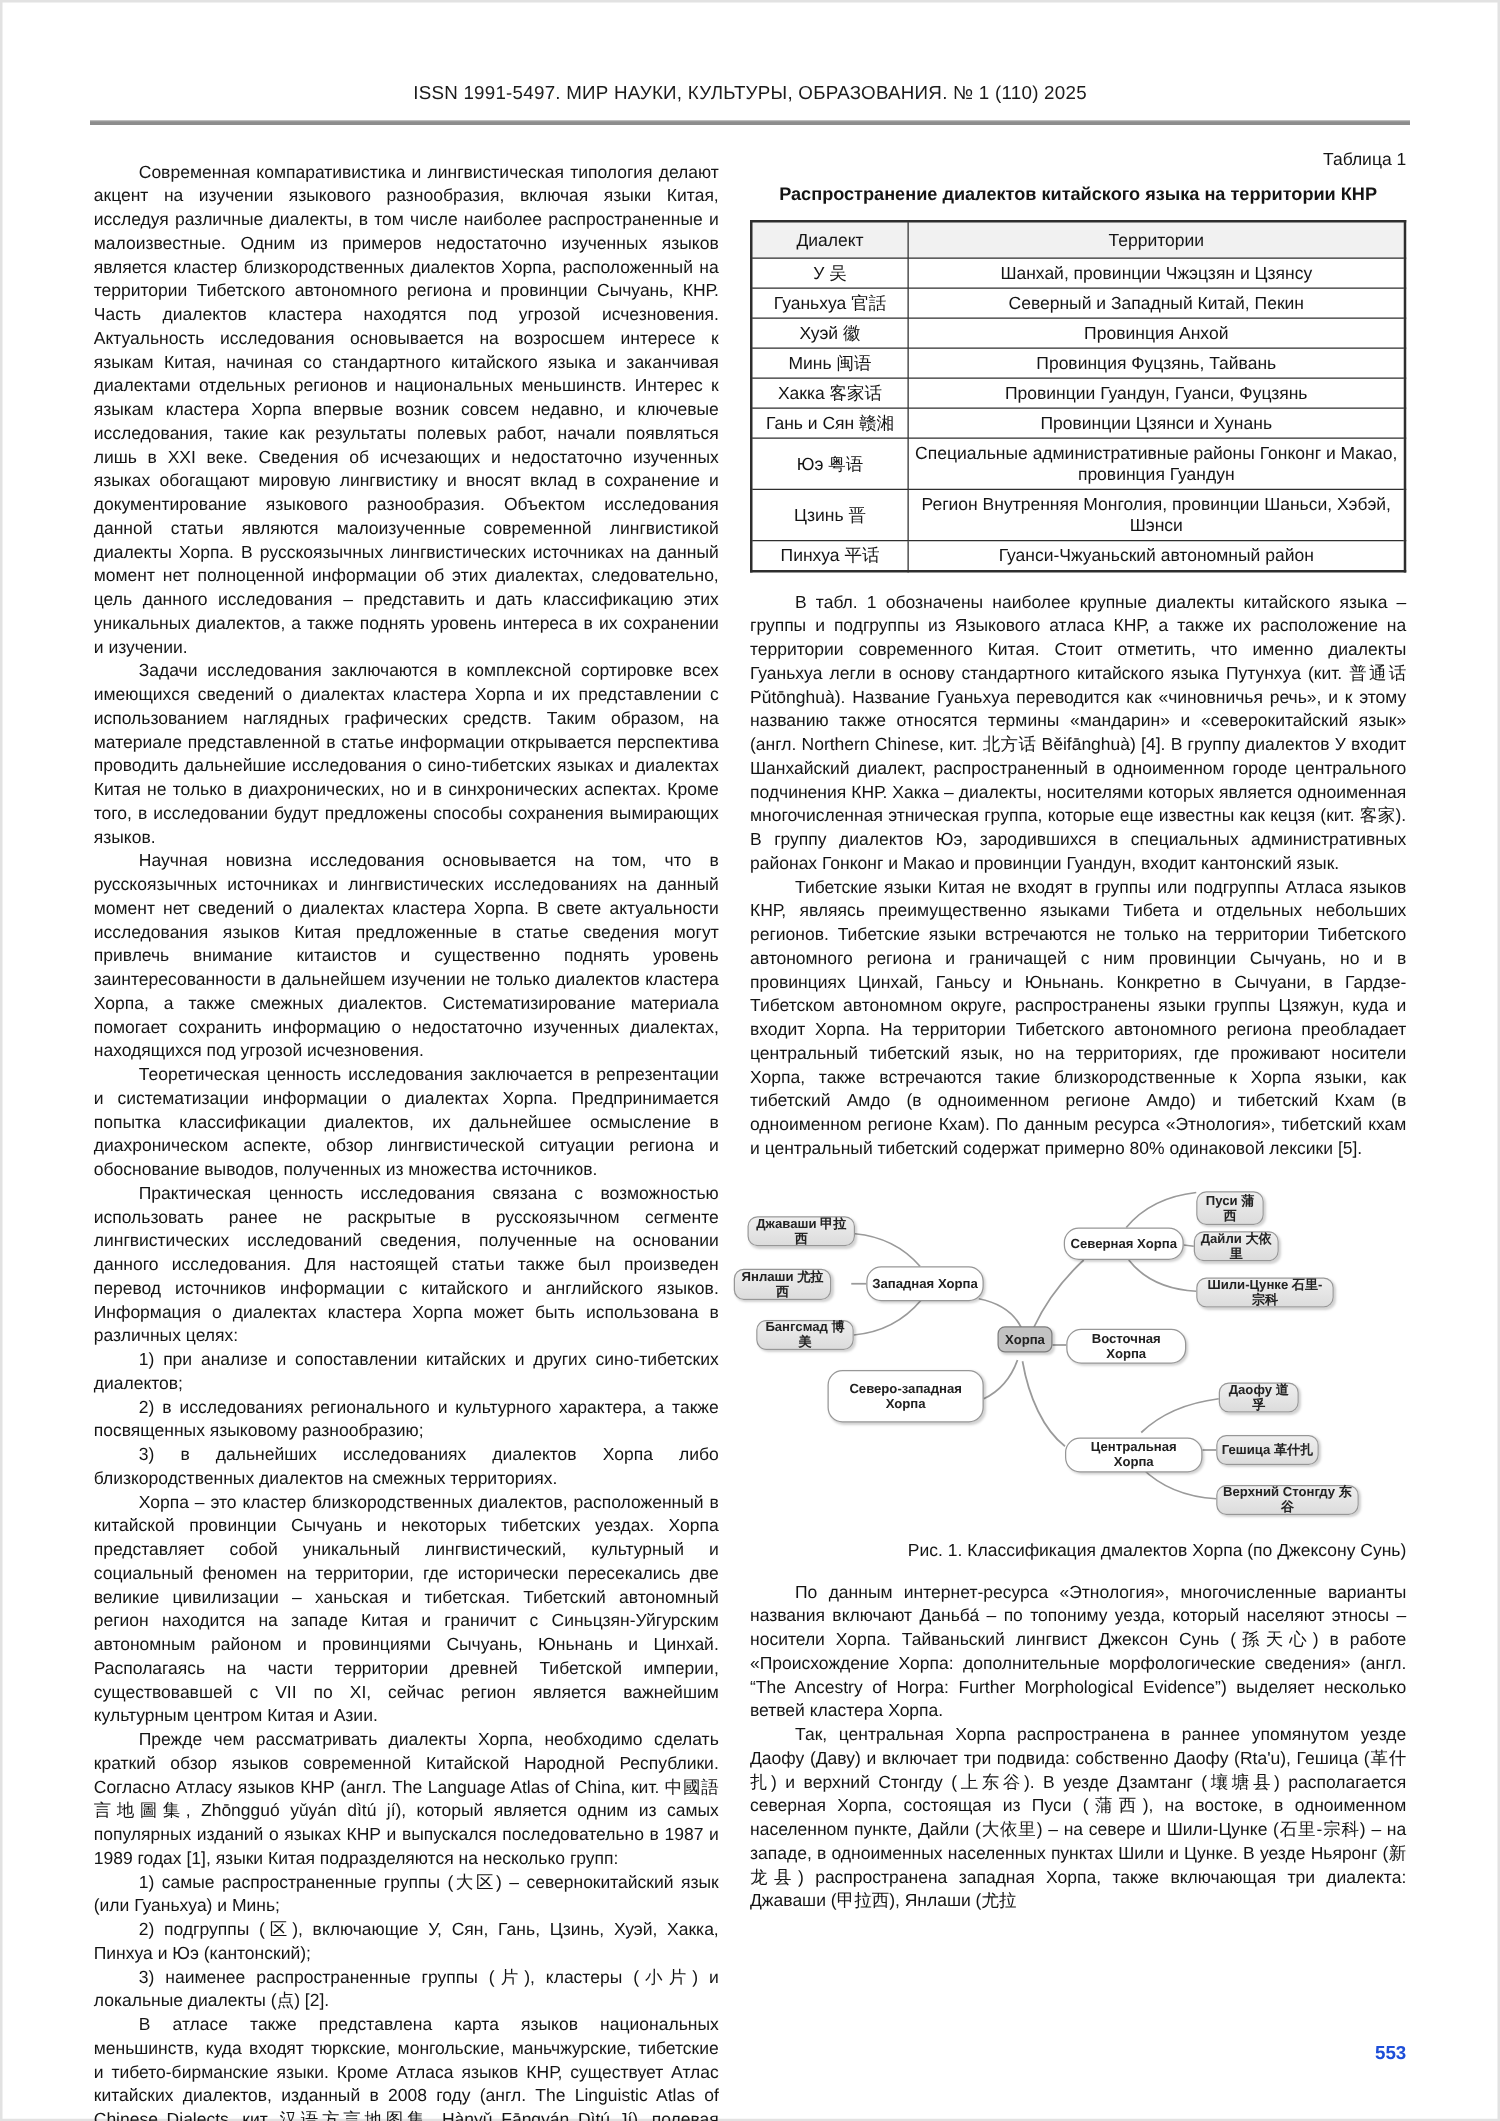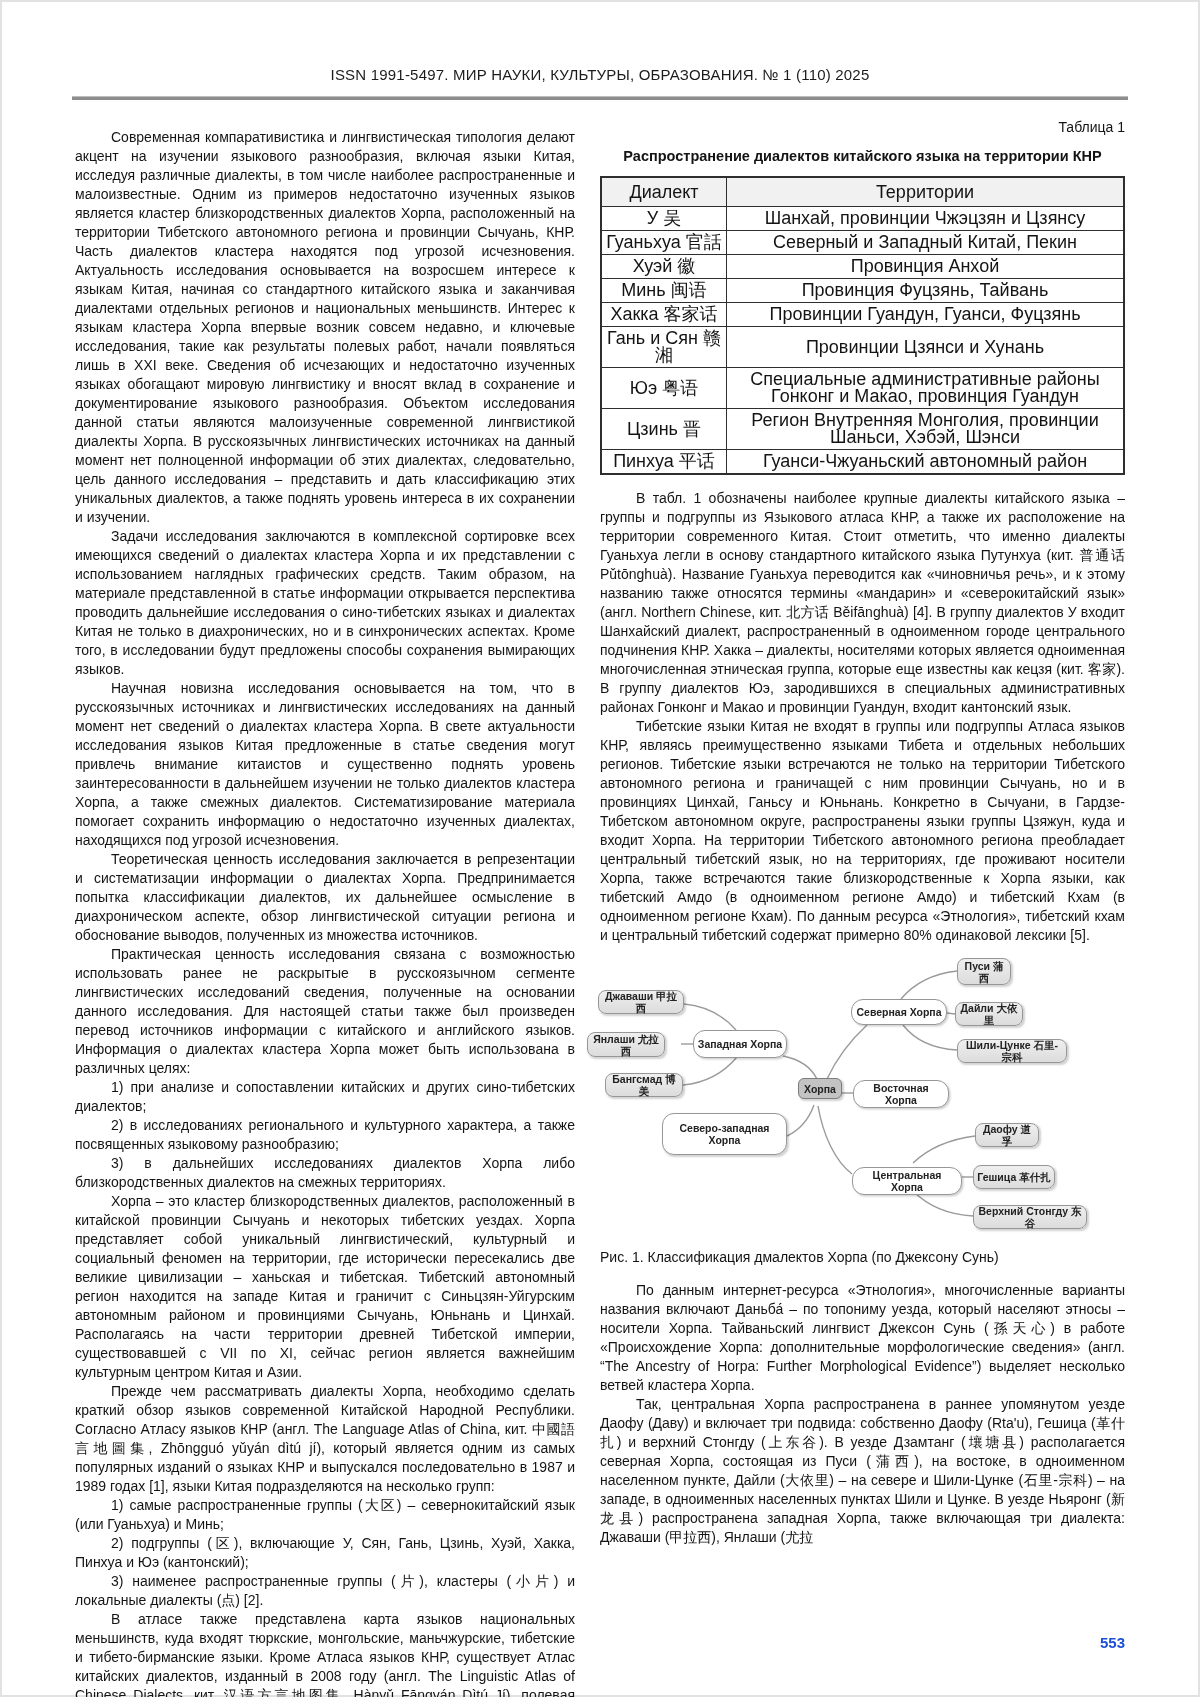--- a/index.html
+++ b/index.html
@@ -17,40 +17,40 @@
     background:#8d8d8d;border-top:1px solid #bdbdbd;
   }
   .col{position:absolute;text-align:justify;font-size:14px;line-height:19px;}
   .col-left{left:75px;top:128px;width:500px;}
   .col-right{left:600px;top:118px;width:525px;}
   .col p{margin:0;text-indent:36px;hyphens:auto;}
   .table-label{text-align:right;font-size:14px;text-indent:0 !important;margin-bottom:10px !important;}
   .table-title{text-align:center;font-weight:bold;font-size:14.5px;text-indent:0 !important;margin-bottom:10px !important;}
   table.dialects{
     width:100%;border-collapse:collapse;border:2px solid #2e2e2e;
-    font-size:18px;line-height:17px;margin-bottom:14px;
+    font-size:14px;line-height:17px;margin-bottom:14px;
   }
   table.dialects th,table.dialects td{
     border:1px solid #2e2e2e;text-align:center;vertical-align:middle;padding:3px 4px;
   }
   table.dialects th{font-weight:normal;background:#f1f1f1;height:22px;}
   table.dialects td.c1{width:24%;}
   
   .figure{position:relative;width:555px;height:285px;margin:8px 0 4px -45px;}
   .figure svg{position:absolute;left:0;top:0;}
   .node{
     position:absolute;display:flex;align-items:center;justify-content:center;
     text-align:center;font-size:10.5px;font-weight:bold;line-height:12px;color:#222;
     border:1px solid #979797;box-sizing:border-box;padding:1px 3px;
     box-shadow:1.5px 1.5px 2px rgba(0,0,0,.18);
   }
   .node-leaf{background:linear-gradient(#efefef,#dcdcdc);border-radius:8px;}
   .node-branch{background:#ffffff;border-radius:12px;}
   .node-root{background:#c3c3c3;border-radius:6px;border-color:#7d7d7d;}
-  .fig-caption{text-align:left;text-indent:0 !important;font-size:14px;margin:10px 0 14px 0 !important;}
+  .fig-caption{text-align:right;text-indent:0 !important;font-size:14px;margin:10px 0 14px 0 !important;}
   .page-number{position:absolute;right:75px;top:1634px;font-size:15px;font-weight:bold;color:#1d4ed8;}
 </style>
 </head>
 <body>
 
 <div class="page">
 
   <div class="journal-header">ISSN 1991-5497. МИР НАУКИ, КУЛЬТУРЫ, ОБРАЗОВАНИЯ.  № 1 (110) 2025</div>
   <div class="header-rule"></div>
 
@@ -136,21 +136,21 @@
           <path d="M 128 132 Q 161 129 182 104"></path>
           <path d="M 402 18 Q 366 22 346 46"></path>
           <path d="M 392 60 L 400 61"></path>
           <path d="M 402 97 Q 366 95 348 72"></path>
           <path d="M 420 183 Q 381 188 358 210"></path>
           <path d="M 407 224 L 418 224"></path>
           <path d="M 418 263 Q 381 261 358 238"></path>
         </g>
       </svg>
       <div class="node node-leaf" style="left:43px;top:37px;width:86px;height:24px">Джаваши 甲拉西</div>
-      <div class="node node-leaf" style="left:402px;top:5px;width:54px;height:27px">Пуси 蒲西</div>
+      <div class="node node-leaf" style="left:402px;top:17px;width:54px;height:27px">Пуси 蒲西</div>
       <div class="node node-branch" style="left:296px;top:46px;width:96px;height:26px">Северная Хорпа</div>
       <div class="node node-leaf" style="left:400px;top:49px;width:68px;height:24px">Дайли 大依里</div>
       <div class="node node-leaf" style="left:32px;top:79px;width:78px;height:25px">Янлаши 尤拉西</div>
       <div class="node node-branch" style="left:138px;top:77px;width:94px;height:28px">Западная Хорпа</div>
       <div class="node node-leaf" style="left:402px;top:86px;width:110px;height:24px">Шили-Цунке 石里-宗科</div>
       <div class="node node-leaf" style="left:50px;top:120px;width:78px;height:24px">Бангсмад 博美</div>
       <div class="node node-root" style="left:243px;top:125px;width:44px;height:21px">Хорпа</div>
       <div class="node node-branch" style="left:298px;top:127px;width:96px;height:28px">Восточная Хорпа</div>
       <div class="node node-branch" style="left:107px;top:160px;width:125px;height:42px">Северо-западная Хорпа</div>
       <div class="node node-leaf" style="left:420px;top:170px;width:64px;height:24px">Даофу 道孚</div>

